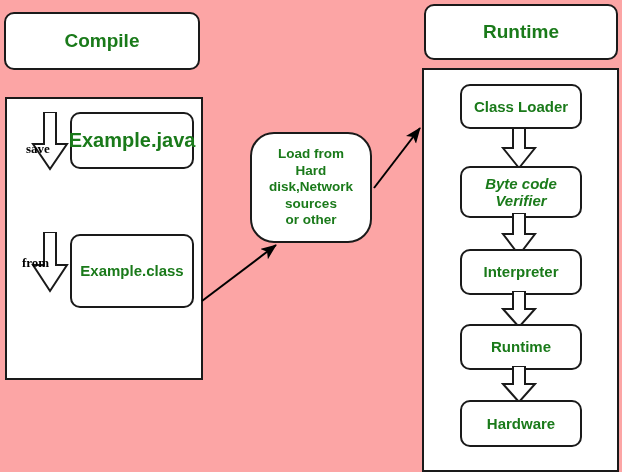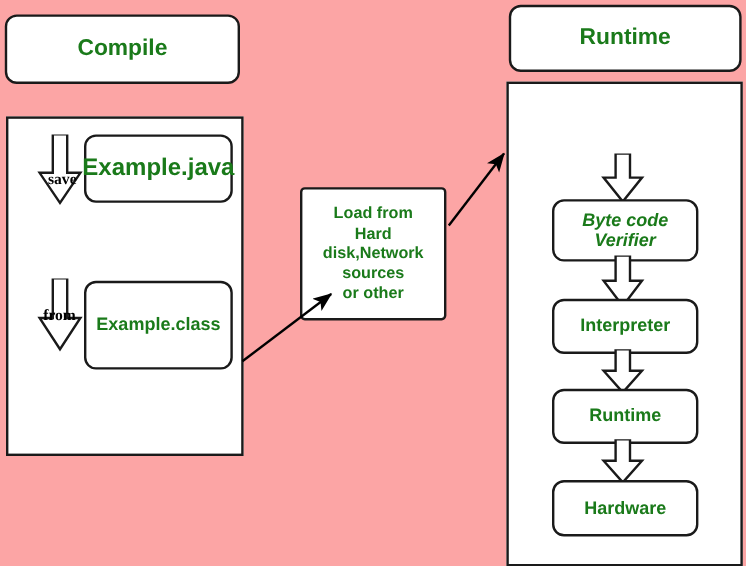--- a/index.html
+++ b/index.html
@@ -65,24 +65,23 @@
   }
   #example-class-box {
     left: 70px; top: 234px; width: 124px; height: 74px;
     font-size: 15px;
   }
 
   
   #load-box {
     left: 250px; top: 132px; width: 122px; height: 111px;
     font-size: 13.5px;
-    border-radius: 4px;
+    border-radius: 24px;
     line-height: 1.22;
     padding: 0 4px;
-    margin-top: 24px;
   }
 
   
   #class-loader-box   { left: 460px; top: 84px;  width: 122px; height: 45px; font-size: 15px; }
   #byte-code-box      { left: 460px; top: 166px; width: 122px; height: 52px; font-size: 15px; font-style: italic; }
   #interpreter-box    { left: 460px; top: 249px; width: 122px; height: 46px; font-size: 15px; }
   #runtime-step-box   { left: 460px; top: 324px; width: 122px; height: 46px; font-size: 15px; }
   #hardware-box       { left: 460px; top: 400px; width: 122px; height: 47px; font-size: 15px; justify-content: center; }
 
   
@@ -92,21 +91,20 @@
   .block-arrow svg { display: block; }
 
   
   .arrow-label {
     position: absolute;
     font-family: "Liberation Serif", serif;
     font-weight: bold;
     color: #000000;
     background: transparent;
     white-space: nowrap;
-    margin-left: 14px;
   }
   #save-label  { left: 26px; top: 141px; font-size: 13px; }
   #javac-label { left: 22px; top: 255px; font-size: 13px; }
 
   
   .line-arrow { position: absolute; }
   .line-arrow svg { display: block; overflow: visible; }
 </style>
 </head>
 <body>
@@ -172,20 +170,23 @@
         <marker id="ah2" markerWidth="9" markerHeight="9" refX="7.5" refY="3.2" orient="auto" markerUnits="strokeWidth">
           <path d="M0,0 L8,3.2 L0,6.4 L1.9,3.2 z" fill="#000000"></path>
         </marker>
       </defs>
       <line x1="2" y1="70" x2="48" y2="10" stroke="#000000" stroke-width="2" marker-end="url(#ah2)"></line>
     </svg>
   </div>
 
   <div class="sqbox" id="runtime-container"></div>
 
+  <div class="rbox" id="class-loader-box">
+    <span>Class Loader</span>
+  </div>
 
   <div class="block-arrow" style="left:497px; top:128px;">
     <svg width="44" height="42" viewBox="0 0 44 42">
       <polygon points="16,0 28,0 28,20 38,20 22,40 6,20 16,20" fill="#ffffff" stroke="#1a1a1a" stroke-width="2" stroke-linejoin="miter"></polygon>
     </svg>
   </div>
 
   <div class="rbox" id="byte-code-box">
     <div>
       <div>Byte code</div>

